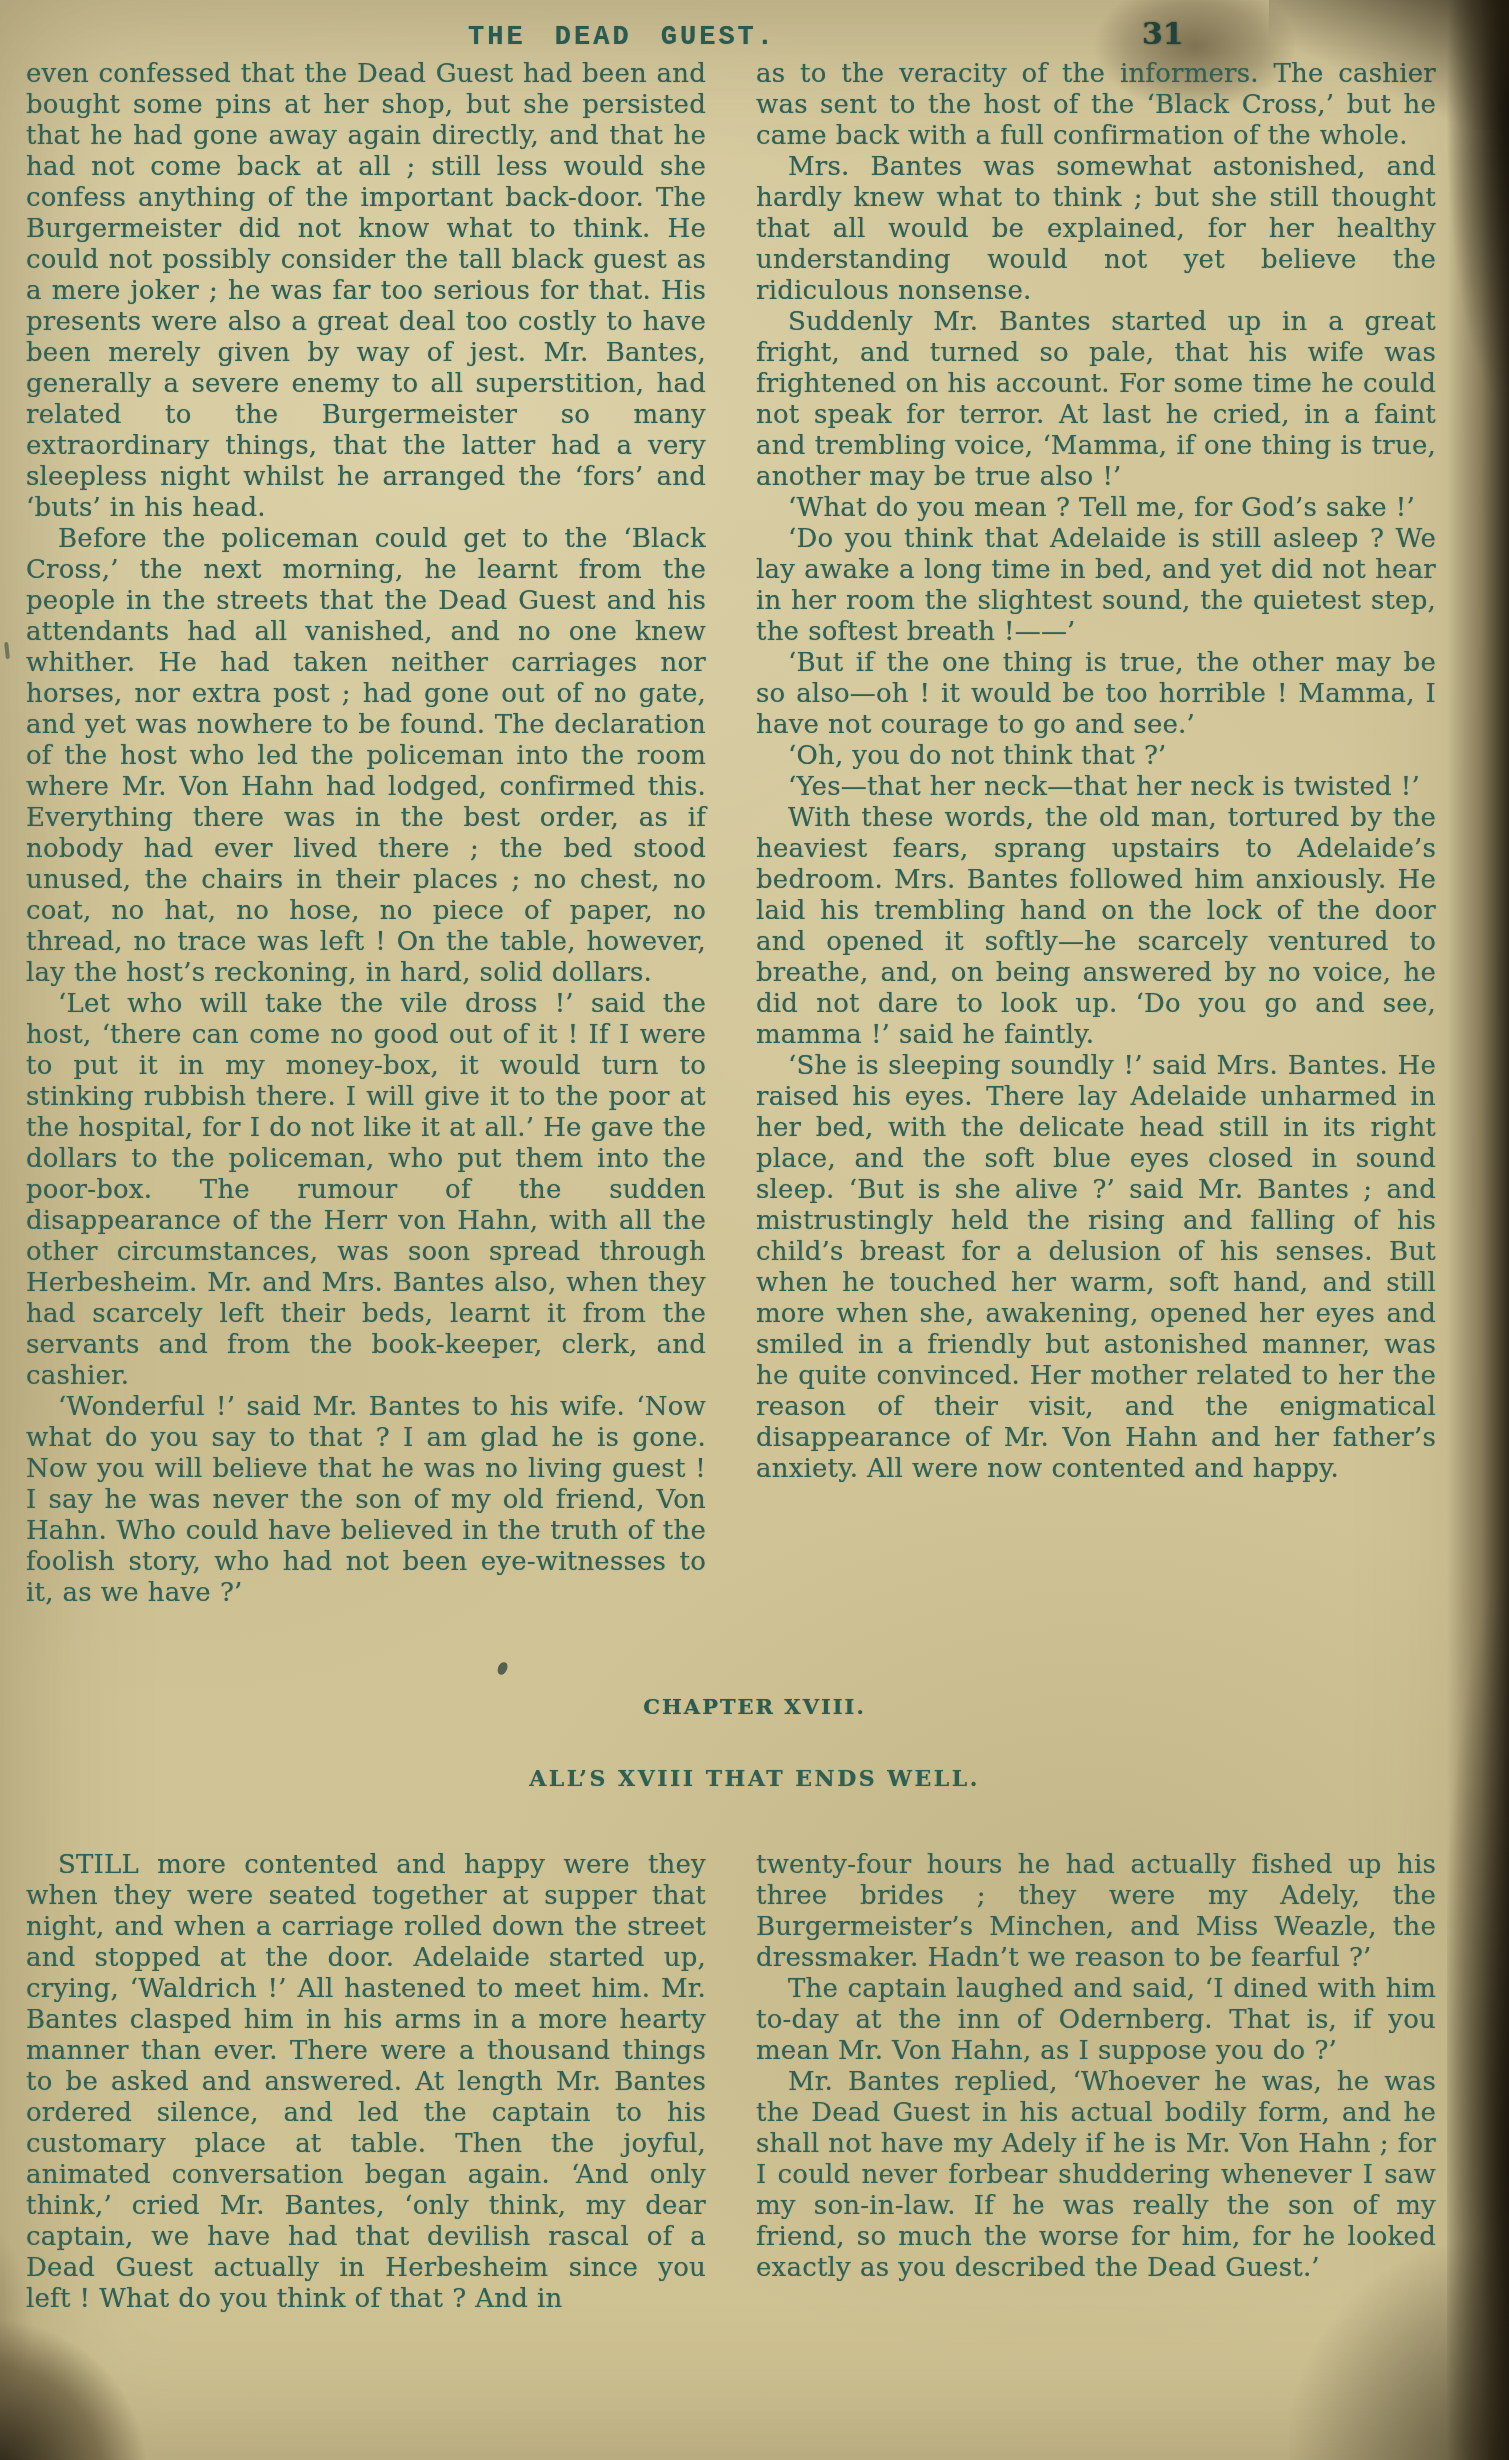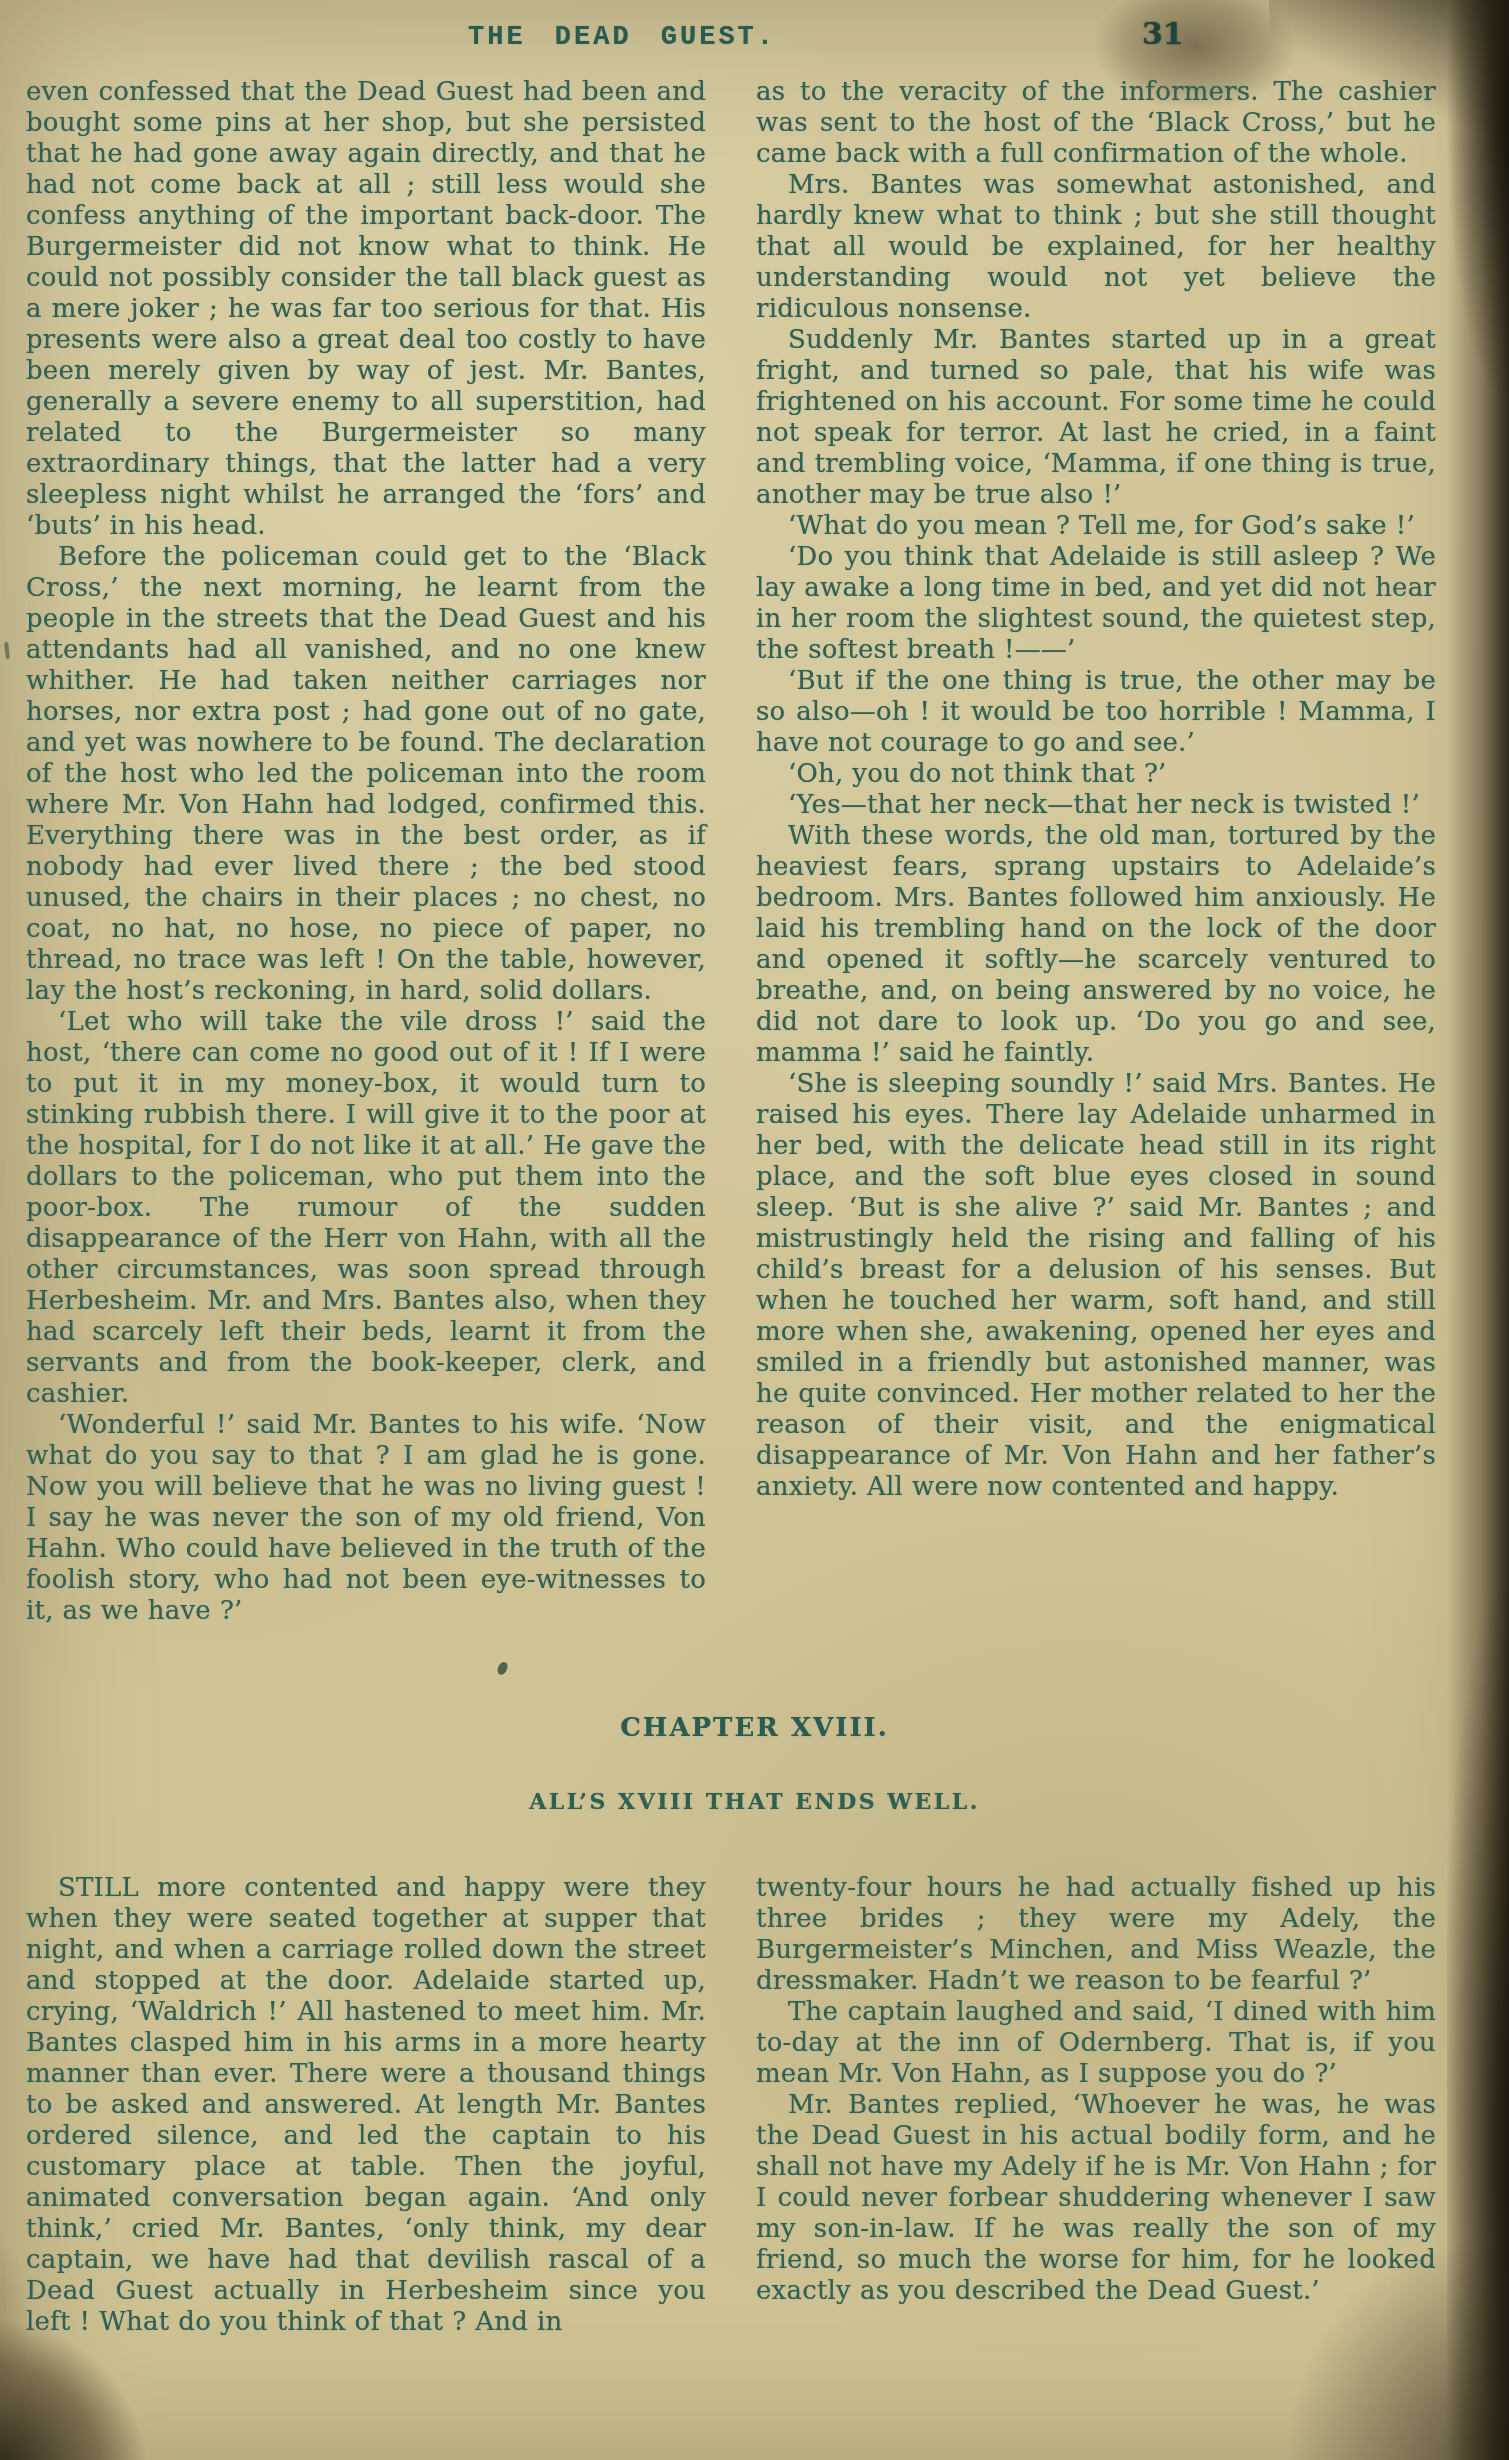--- a/index.html
+++ b/index.html
@@ -55,21 +55,21 @@
 
   
   .two-col {
     position: relative;
     z-index: 2;
     display: flex;
     justify-content: space-between;
     padding-left: 26px;
     padding-right: 73px;
   }
-  .two-col.first { margin-top: 18px; }
+  .two-col.first { }
   .two-col.second { margin-top: 58px; }
   .col {
     width: 680px;
     font-size: 26px;
     line-height: 31px;
     text-align: justify;
     letter-spacing: 0.2px;
     word-spacing: 0.5px;
     text-shadow: 0 0 1px rgba(40,84,73,0.5);
   }
@@ -77,21 +77,21 @@
   .para.indent { text-indent: 32px; }
 
   
   .chapter-block {
     position: relative;
     z-index: 2;
     margin-top: 86px;
     text-align: center;
   }
   .chapter-heading {
-    font-size: 26px;
+    font-size: 21px;
     font-weight: bold;
     letter-spacing: 2px;
     color: #2b5c51;
     text-shadow: 0 0 1px rgba(38,80,70,0.55);
   }
   .chapter-subtitle {
     margin-top: 46px;
     font-size: 22px;
     font-weight: bold;
     letter-spacing: 2.5px;

